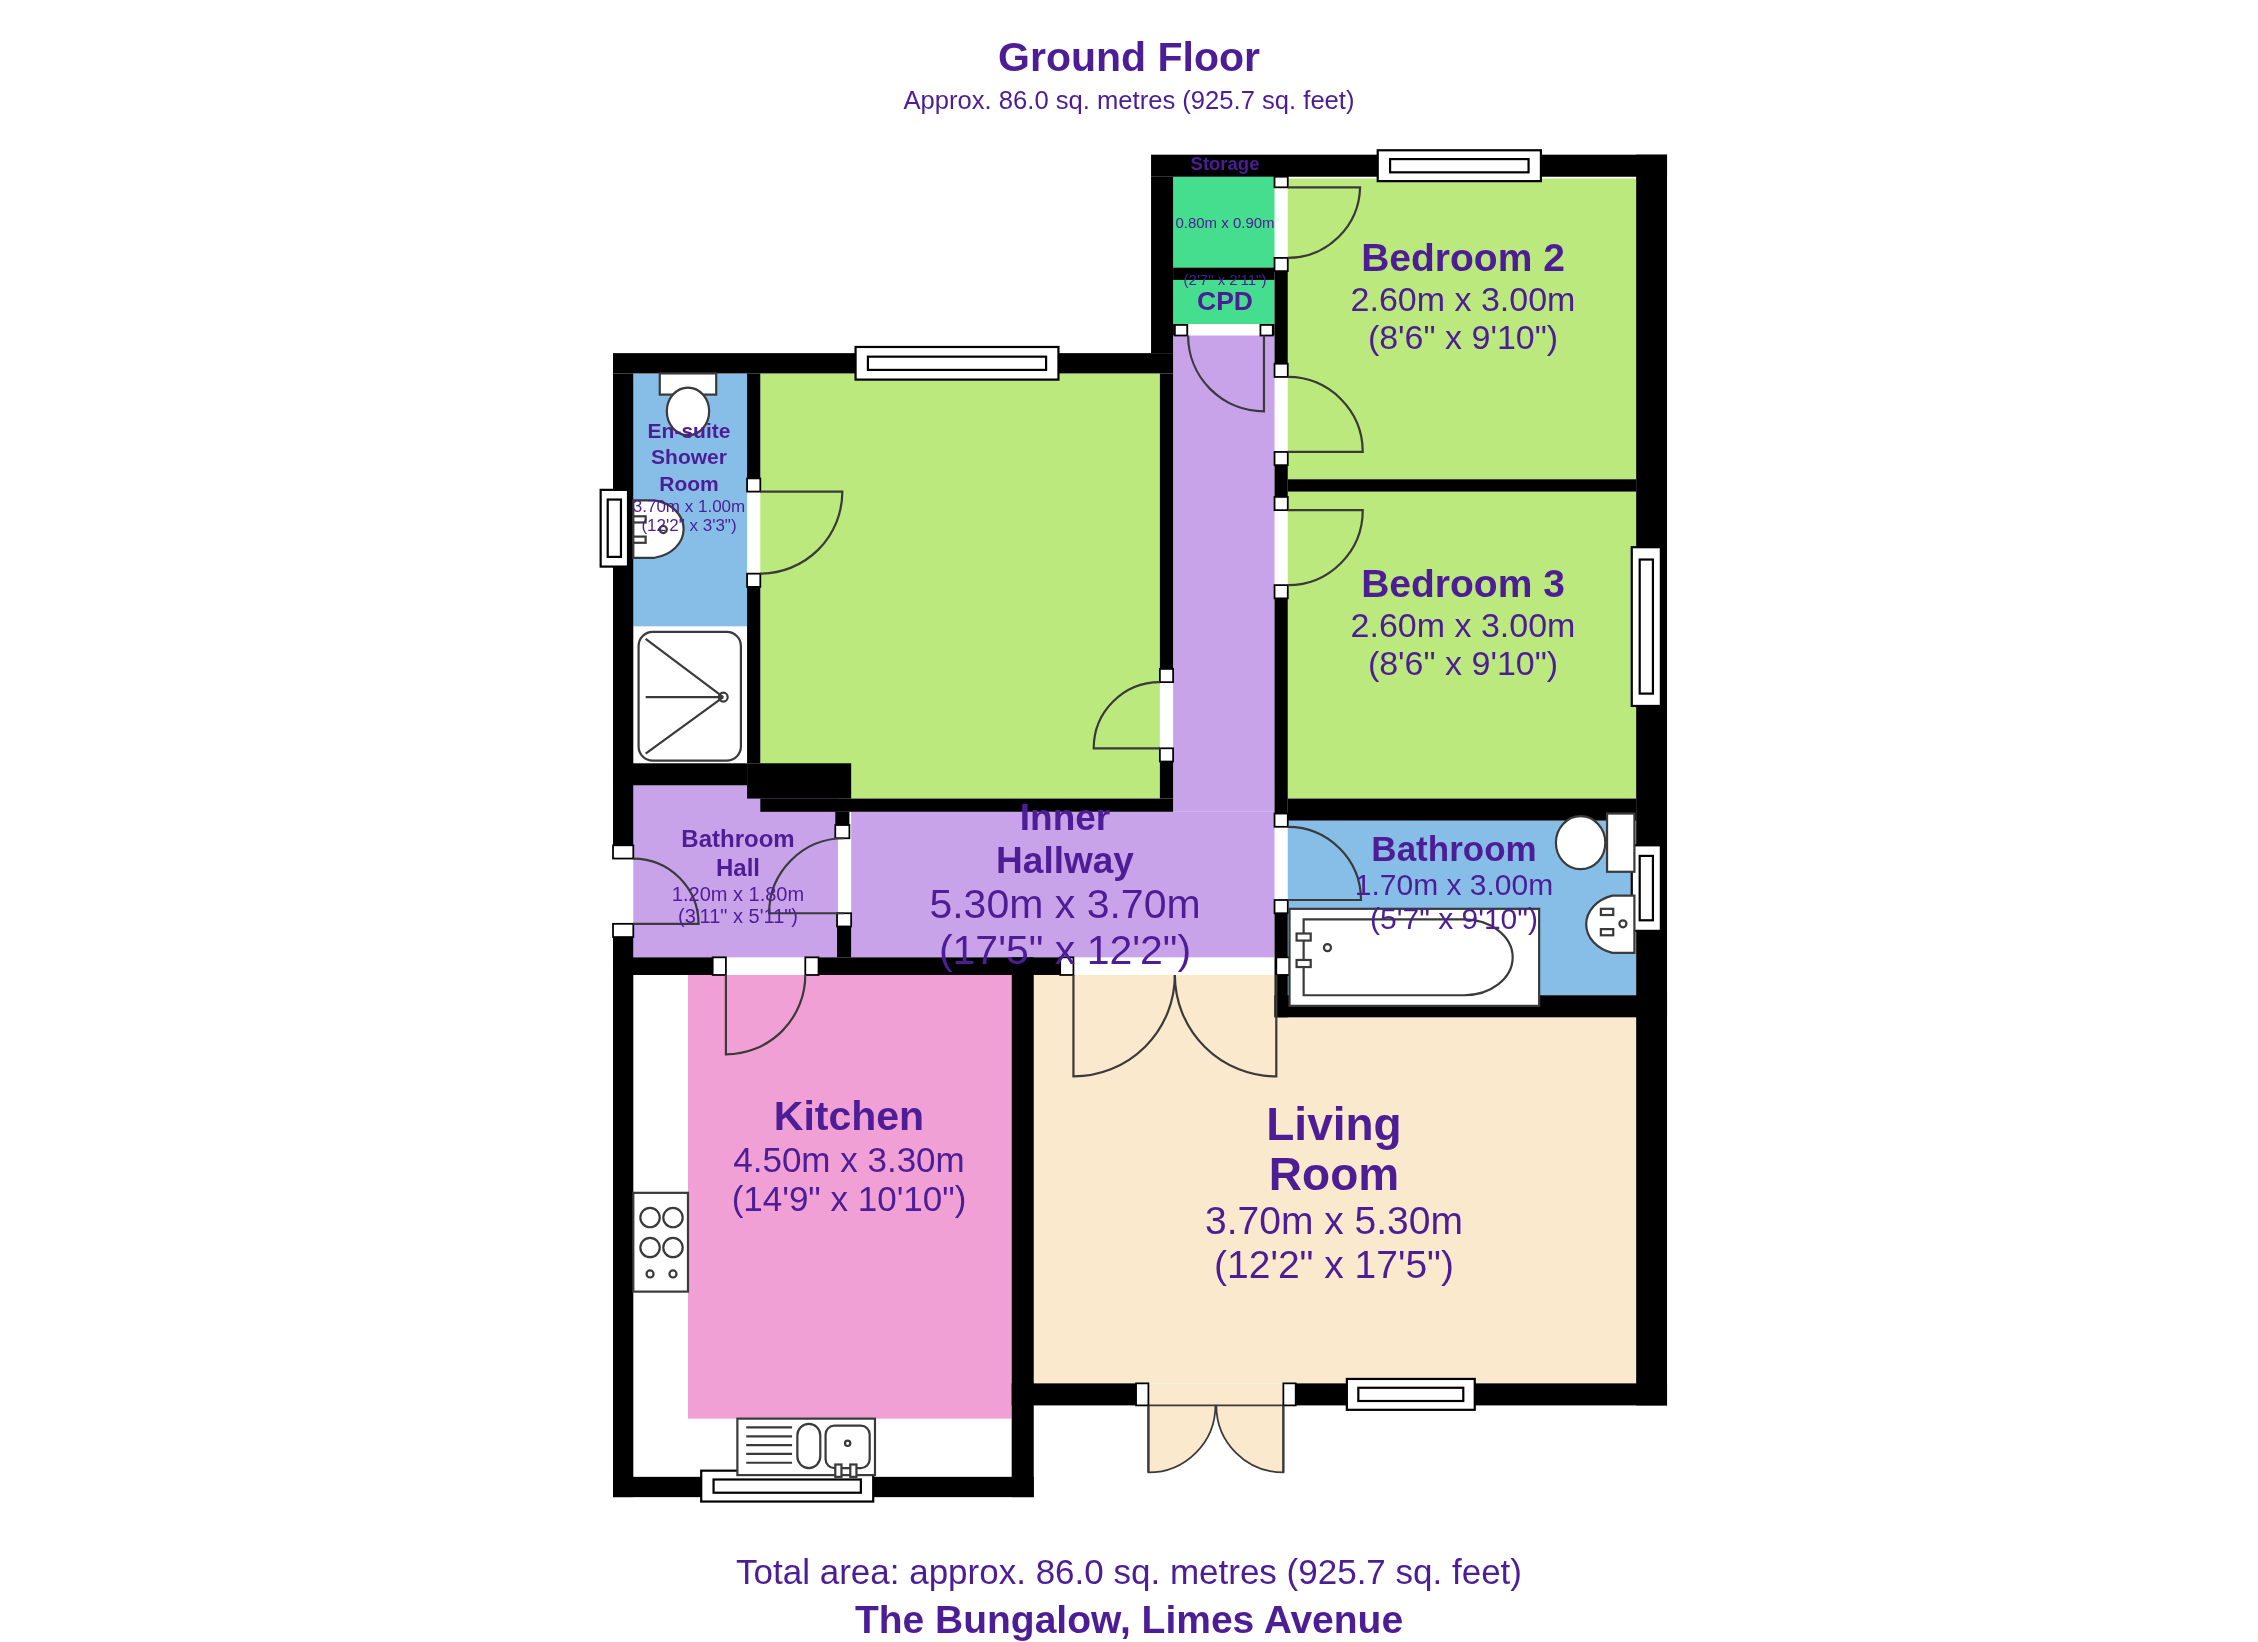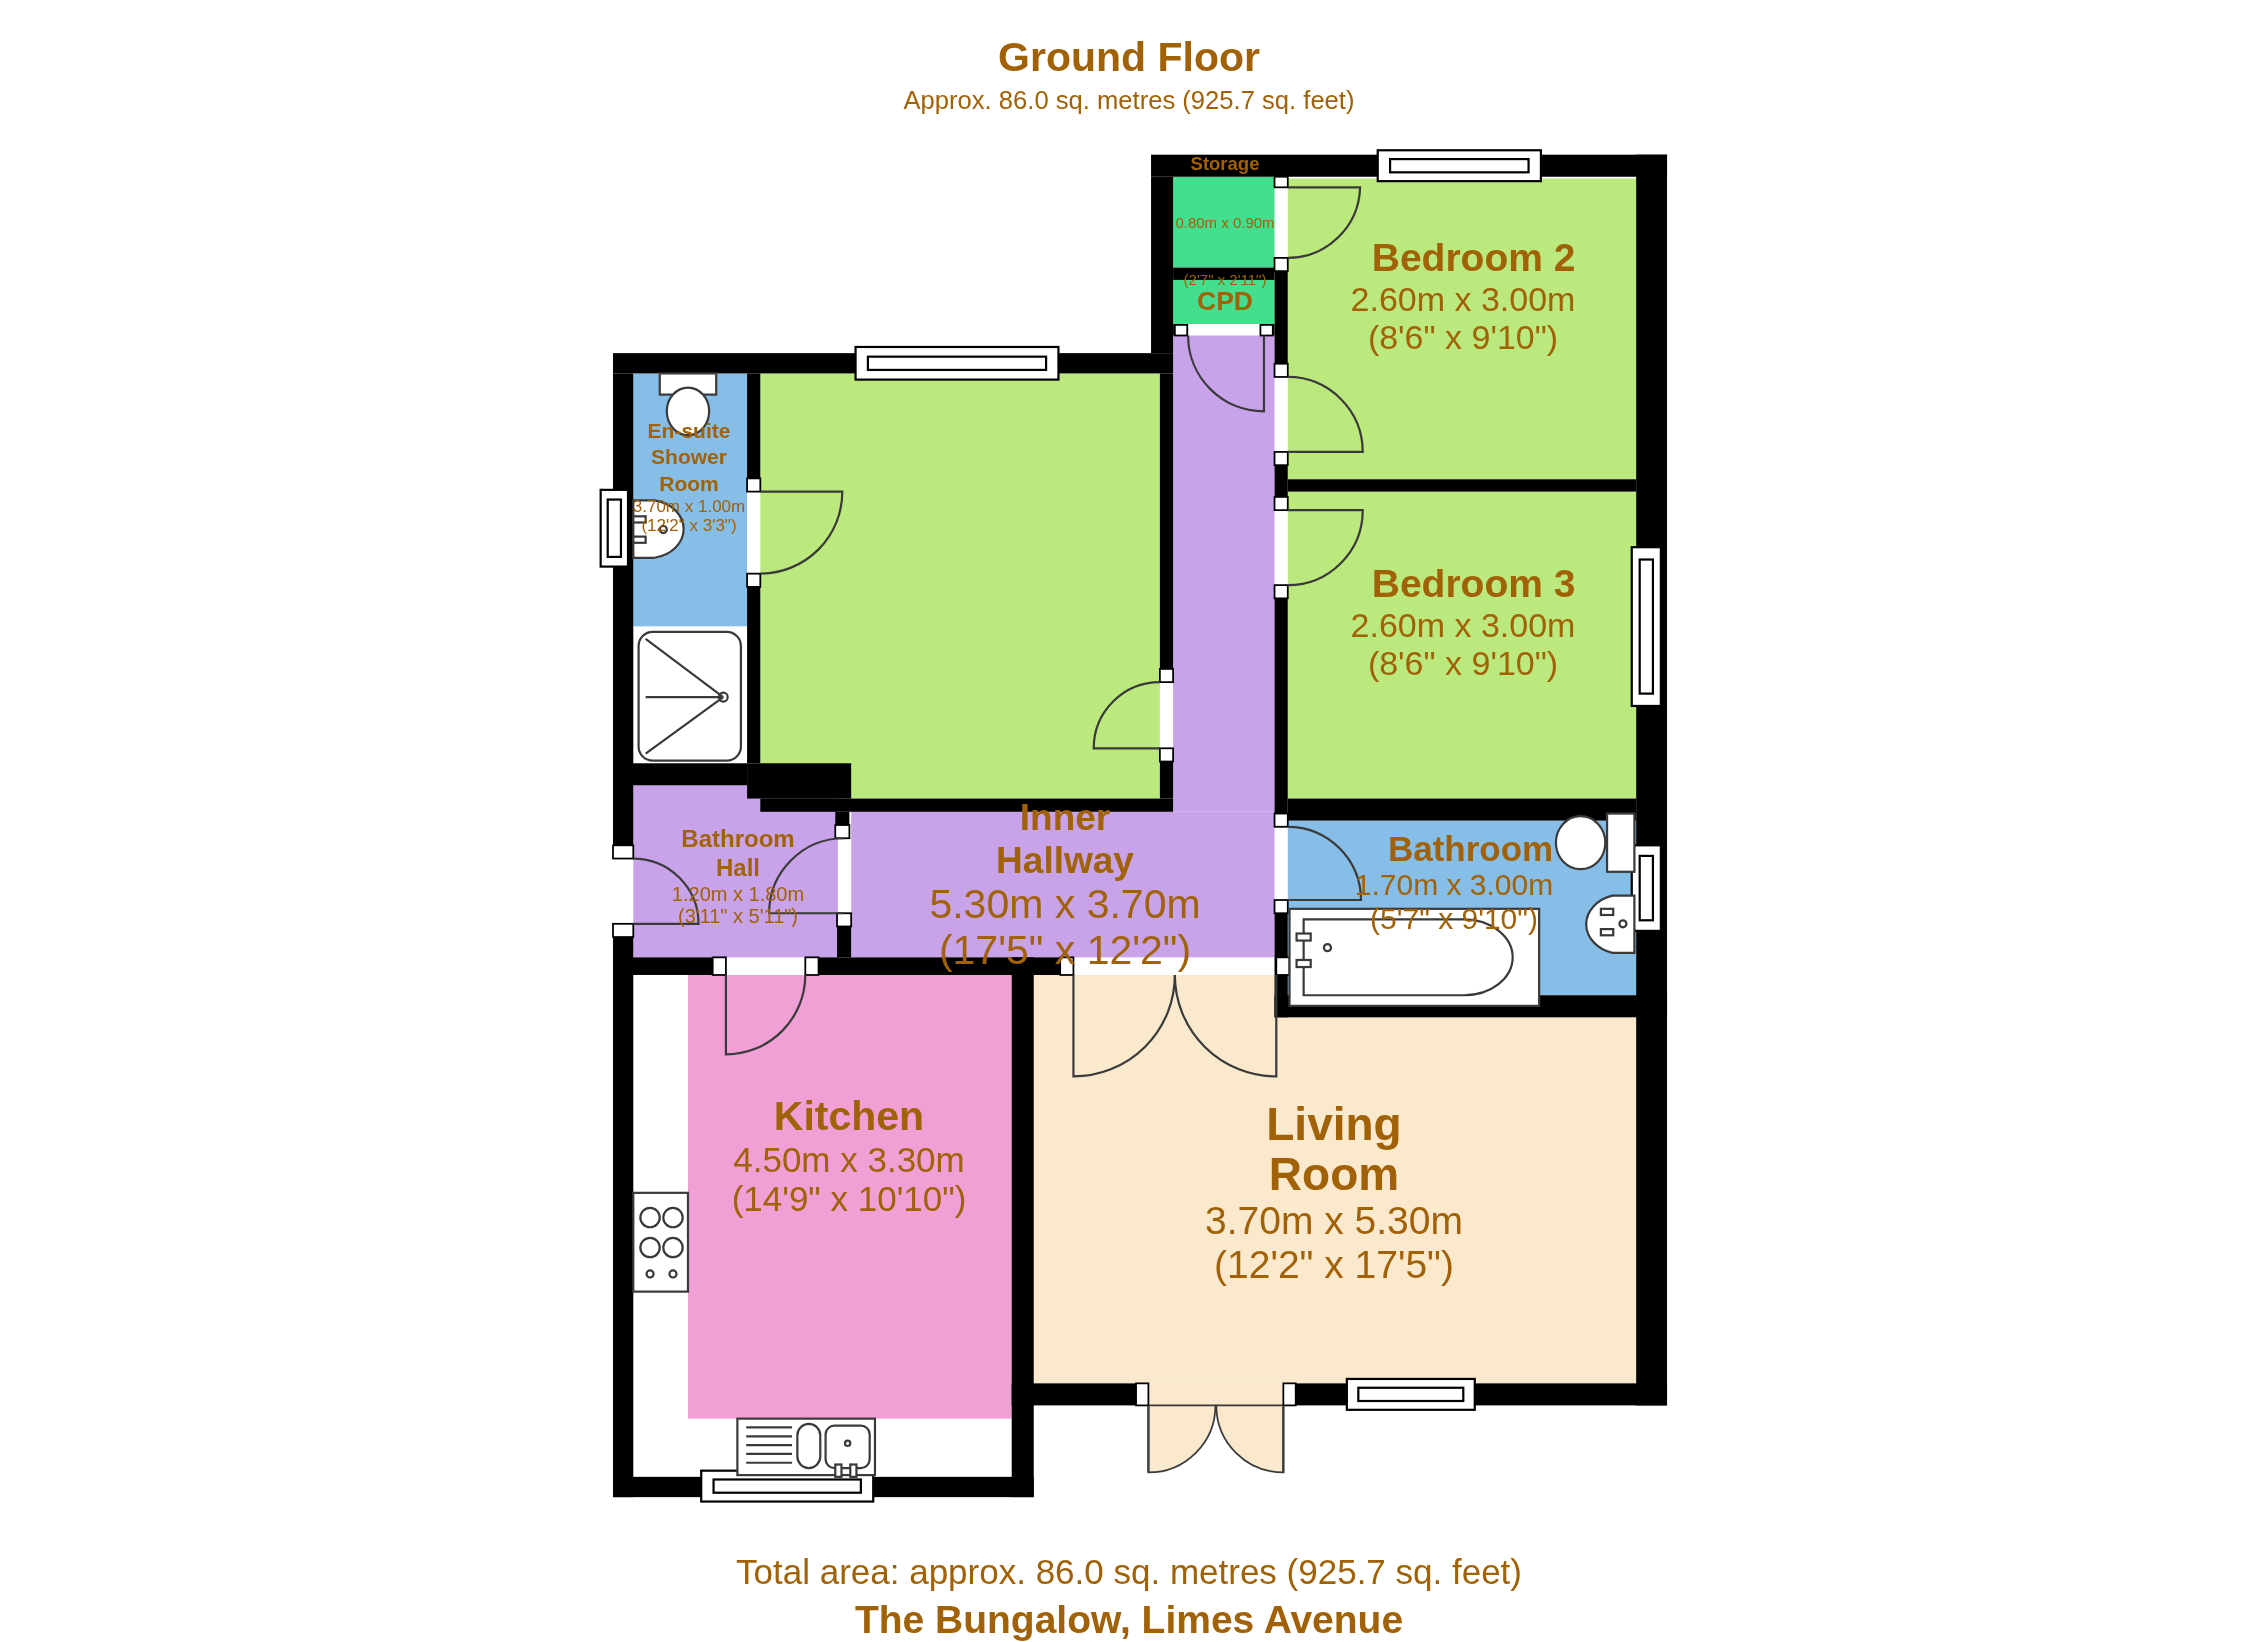--- a/index.html
+++ b/index.html
@@ -1,26 +1,26 @@
 <!DOCTYPE html>
 <html style="font-size:14px"><head>
 <meta charset="utf-8">
 <style>
   html,body{margin:0;padding:0;background:#ffffff;}
   #page{position:relative;width:2258px;height:1643px;background:#ffffff;overflow:hidden;
-        font-family:"Liberation Sans", sans-serif;color:#a16207;}
+        font-family:"Liberation Sans", sans-serif;color:#4c1d95;}
   .ctr{position:absolute;transform:translate(-50%,-50%);text-align:center;white-space:nowrap;}
   #plan-svg{position:absolute;left:0;top:0;}
   .room-label{line-height:1.12;}
   .rn{font-weight:bold;display:block;}
   .rd{display:block;}
   
   .lbl-title .t1{font-size:41px;font-weight:bold;display:block;}
   .lbl-title .t2{font-size:25.6px;display:block;margin-top:5.3px;}
-  .lbl-big .rn{font-size:39px;text-align:right;}   .lbl-big .rd{font-size:34px;}
+  .lbl-big .rn{font-size:39px;}   .lbl-big .rd{font-size:34px;}
   .lbl-living .rn{font-size:46px;line-height:1.08;} .lbl-living .rd{font-size:39px;}
   .lbl-kitchen .rn{font-size:41px;} .lbl-kitchen .rd{font-size:35px;}
   .lbl-hallway .rn{font-size:37px;line-height:1.15;} .lbl-hallway .rd{font-size:41px;}
   .lbl-ehall .rn{font-size:24px;line-height:1.2;} .lbl-ehall .rd{font-size:20px;}
   .lbl-ensuite .rn{font-size:21px;line-height:1.25;} .lbl-ensuite .rd{font-size:17px;}
   .lbl-storage .rn{font-size:18.5px;} .lbl-storage .rd{font-size:15px;margin-top:40px;}
   .lbl-cpd .rn{font-size:26.5px;}
   .lbl-foot1{font-size:35px;}
   .lbl-foot2{font-size:39px;font-weight:bold;}
 </style>

